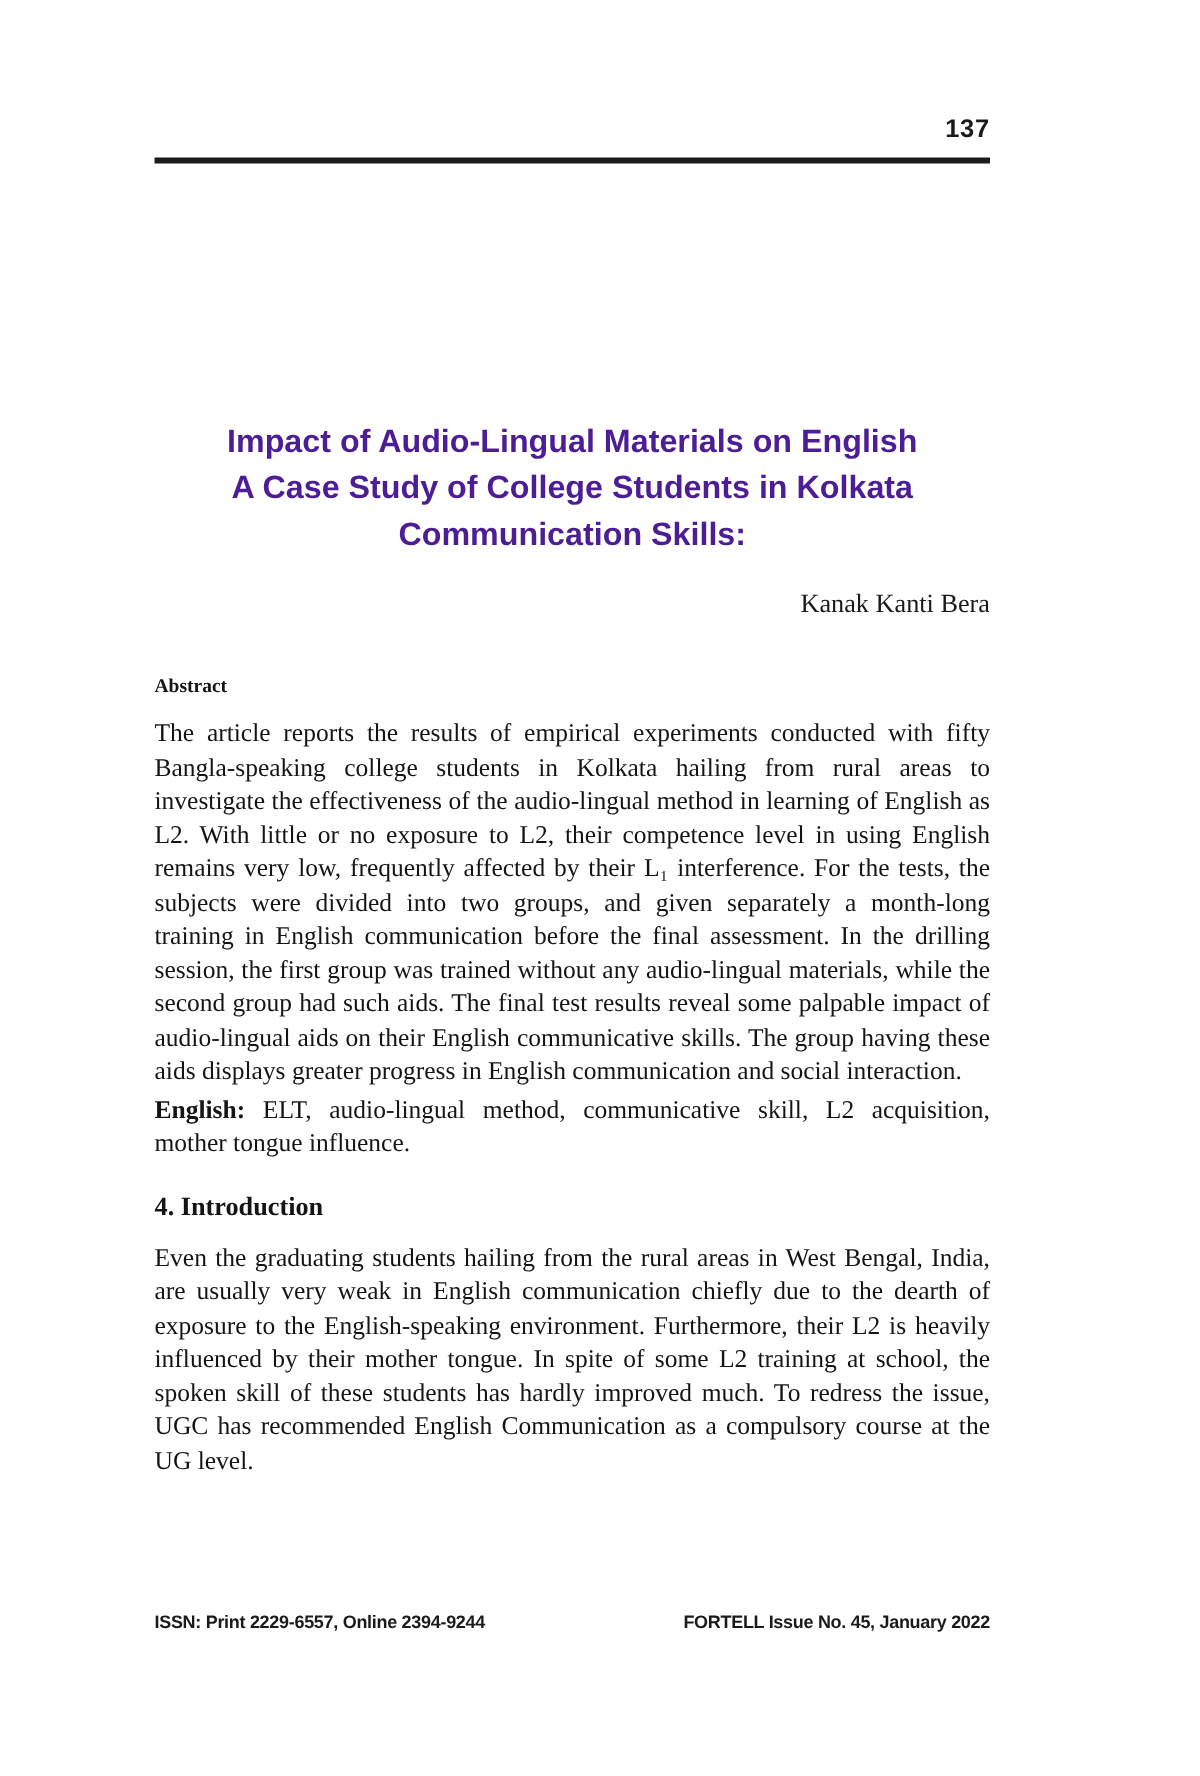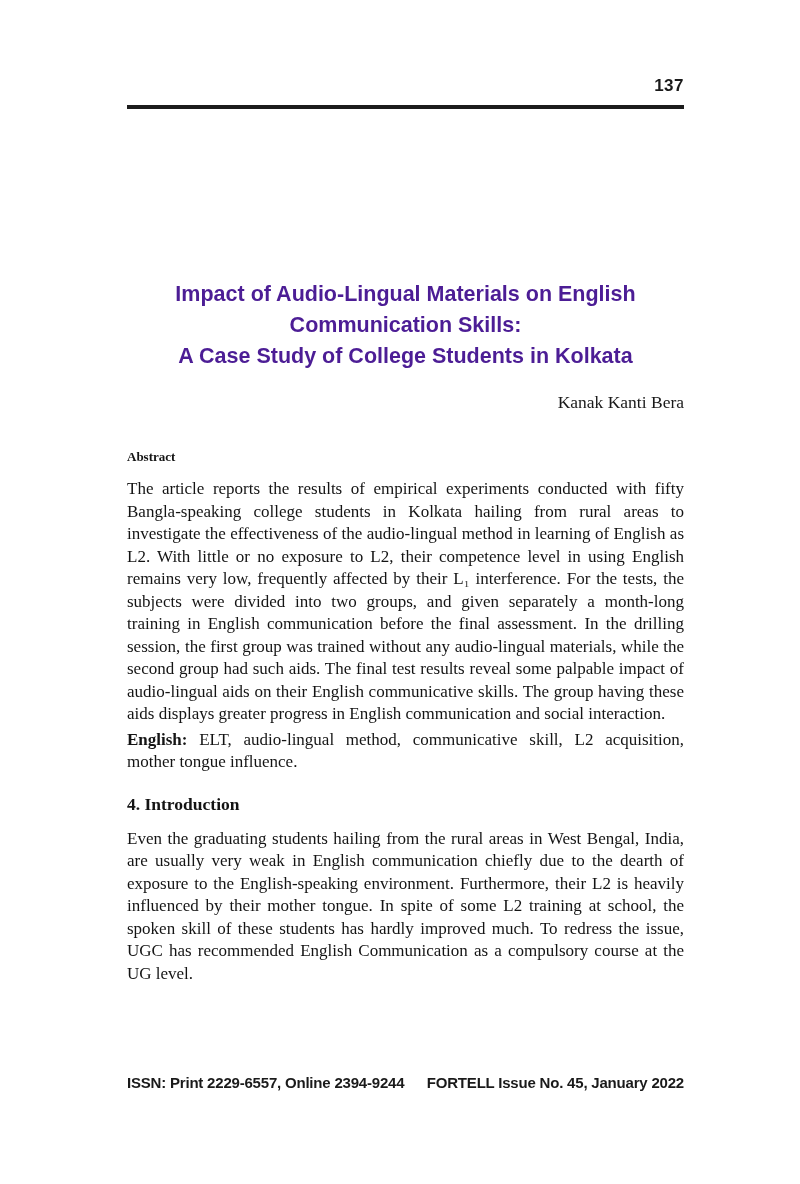--- a/index.html
+++ b/index.html
@@ -5,21 +5,20 @@
   * { box-sizing: border-box; }
   html, body { margin: 0; padding: 0; background: #ffffff; }
   .page {
     position: relative;
     width: 760px;
     height: 1184px;
     background: #ffffff;
     color: #141414;
     font-family: "Liberation Serif", "DejaVu Serif", serif;
     overflow: hidden;
-    margin-left: 24px;
   }
   .content { padding: 0 100px 0 103px; }
 
   .page-number {
     padding-top: 76px;
     text-align: right;
     font-family: "Liberation Sans", "DejaVu Sans", sans-serif;
     font-weight: 700;
     font-size: 17px;
     color: #1a1a1a;
@@ -76,39 +75,39 @@
   .footer {
     position: absolute;
     left: 103px;
     right: 100px;
     top: 1074px;
     display: flex;
     justify-content: space-between;
     align-items: baseline;
     font-family: "Liberation Sans", "DejaVu Sans", sans-serif;
     font-weight: 700;
-    font-size: 15px;
+    font-size: 12px;
     color: #1a1a1a;
     letter-spacing: -0.2px;
   }
 </style>
 </head>
 <body>
 
 <div class="page">
   <div class="content">
 
     <div class="page-number">137</div>
 
     <div class="rule"></div>
 
     <h1 class="title">
       <span class="title-line">Impact of Audio-Lingual Materials on English</span>
+      <span class="title-line">A Case Study of College Students in Kolkata</span>
       <span class="title-line">Communication Skills:</span>
-      <span class="title-line">A Case Study of College Students in Kolkata</span>
     </h1>
 
     <div class="author">Kanak Kanti Bera</div>
 
     <h2 class="abstract-heading">Abstract</h2>
 
     <p class="body-text">The article reports the results of empirical experiments conducted with fifty Bangla-speaking college students in Kolkata hailing from rural areas to investigate the effectiveness of the audio-lingual method in learning of English as L2. With little or no exposure to L2, their competence level in using English remains very low, frequently affected by their L₁ interference. For the tests, the subjects were divided into two groups, and given separately a month-long training in English communication before the final assessment. In the drilling session, the first group was trained without any audio-lingual materials, while the second group had such aids. The final test results reveal some palpable impact of audio-lingual aids on their English communicative skills. The group having these aids displays greater progress in English communication and social interaction.</p>
 
     <p class="body-text keywords">
       <span class="keywords-label">English:</span>

